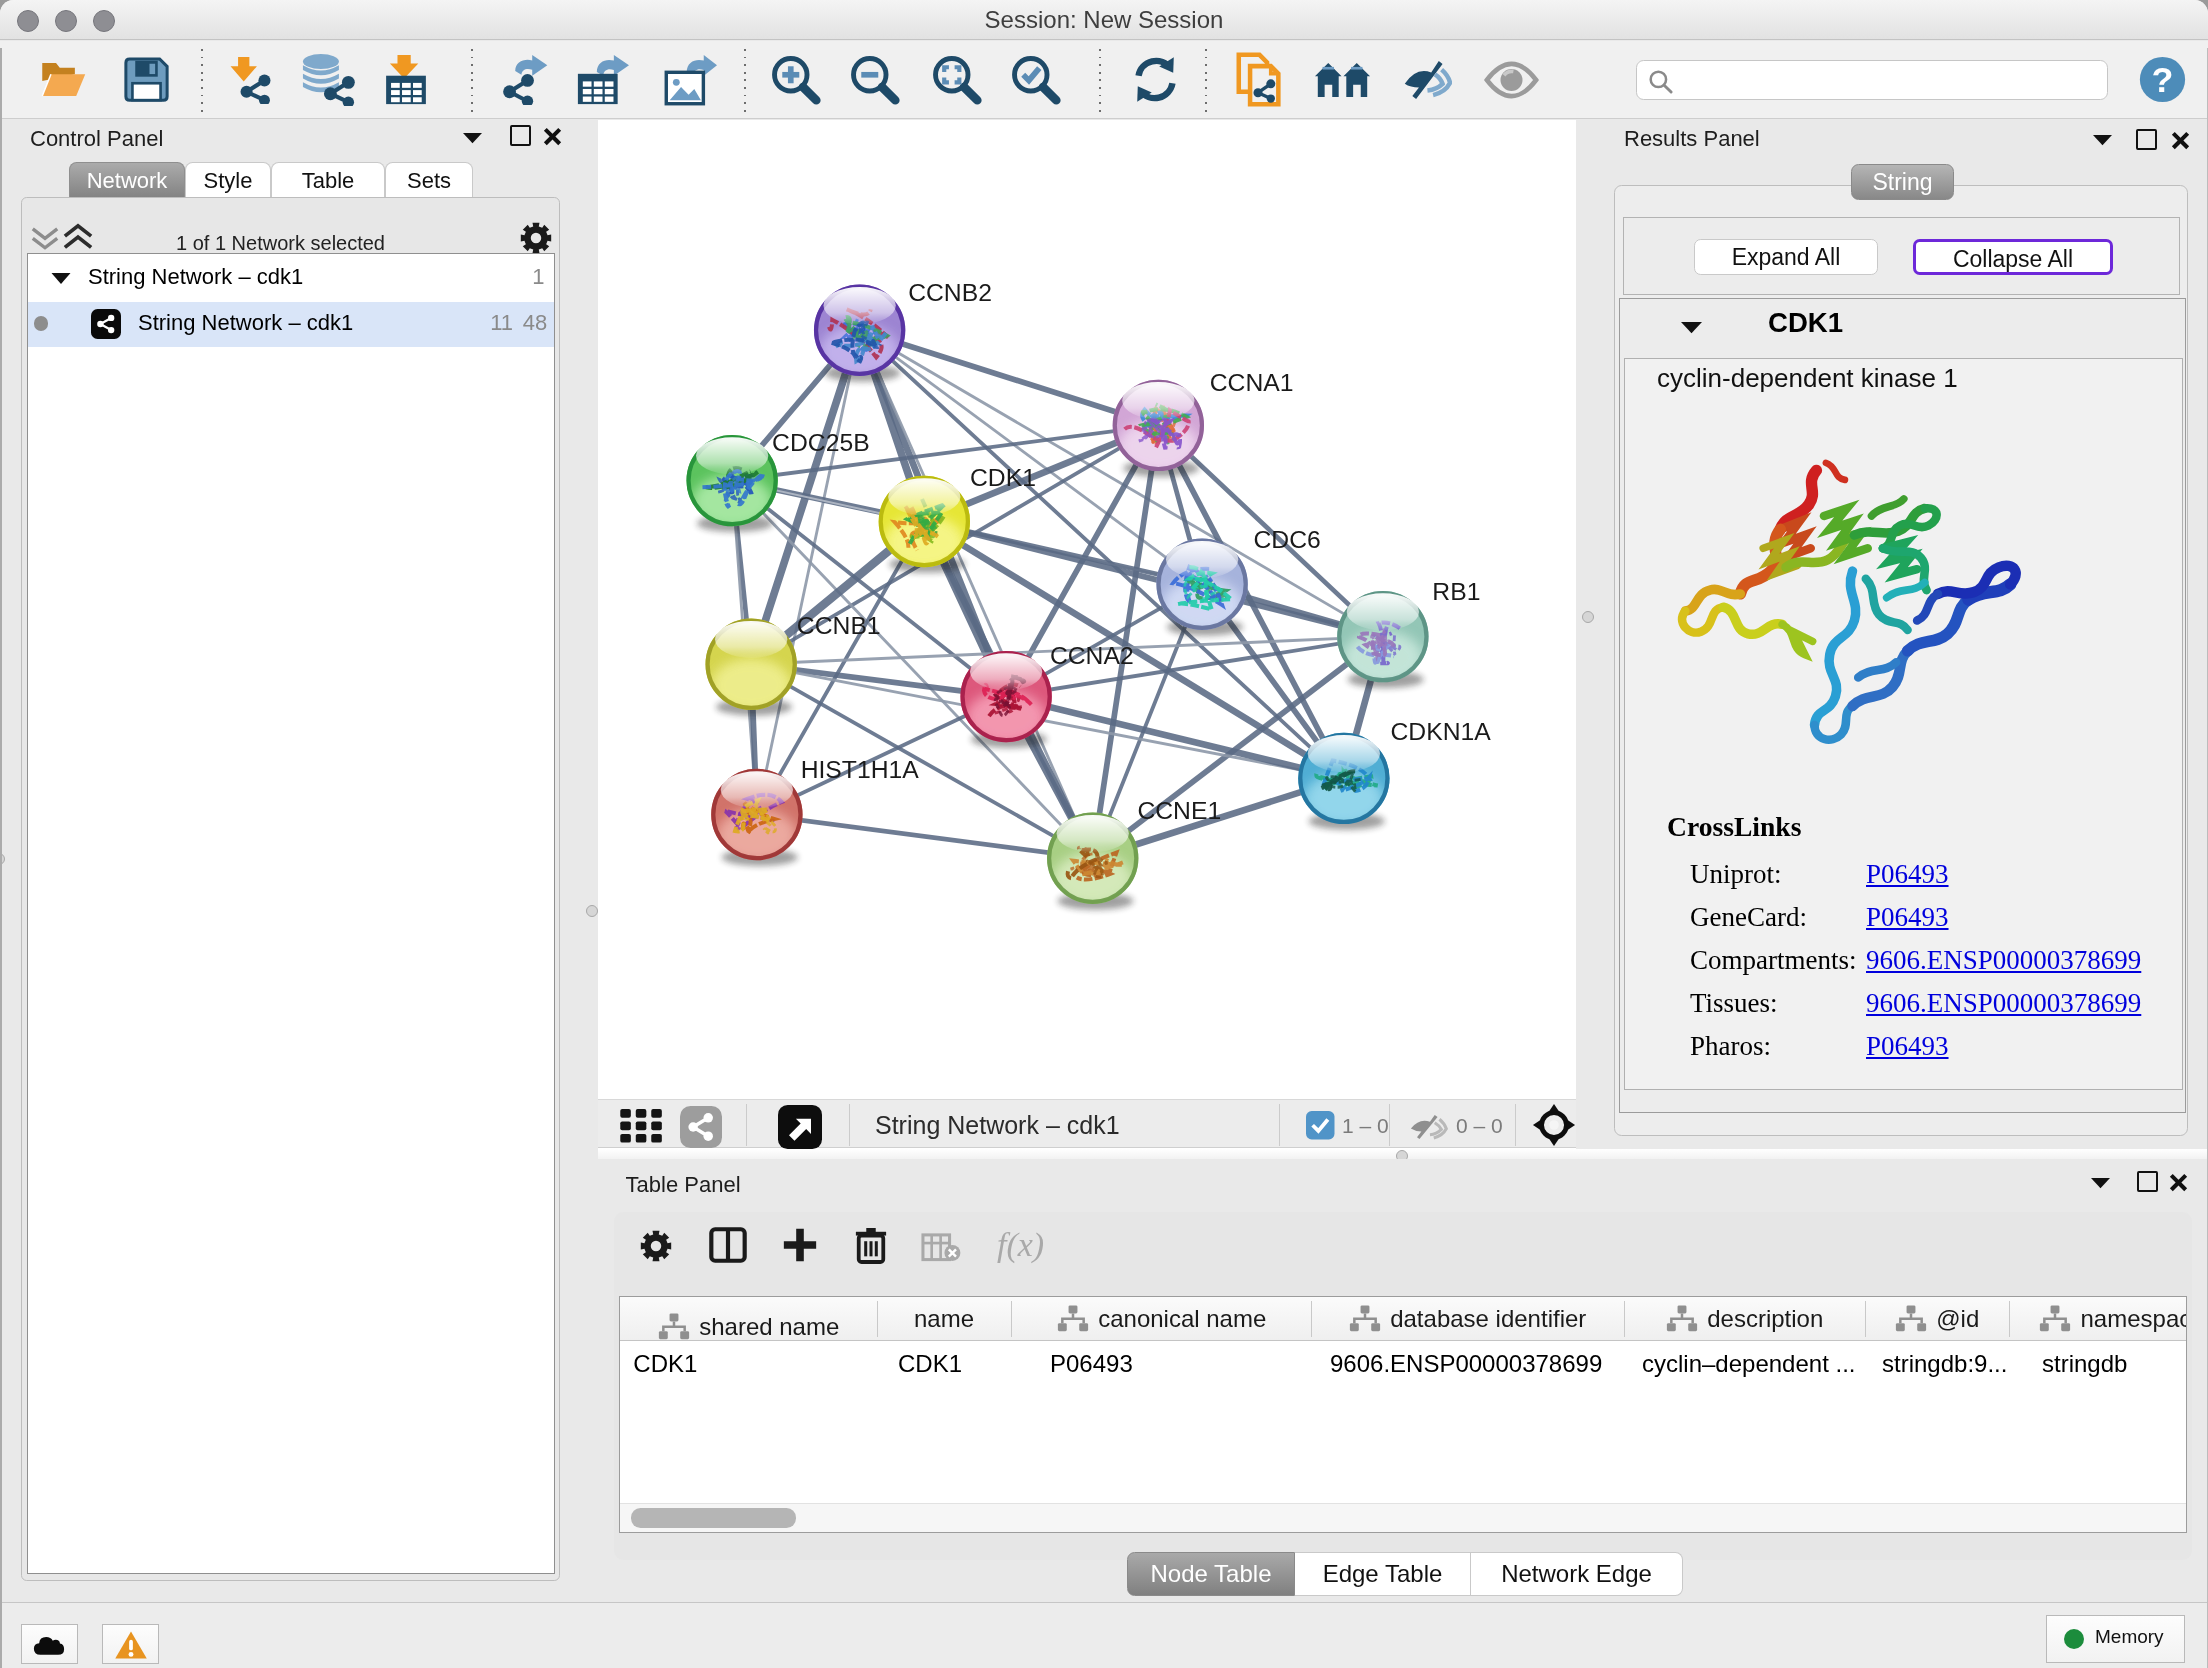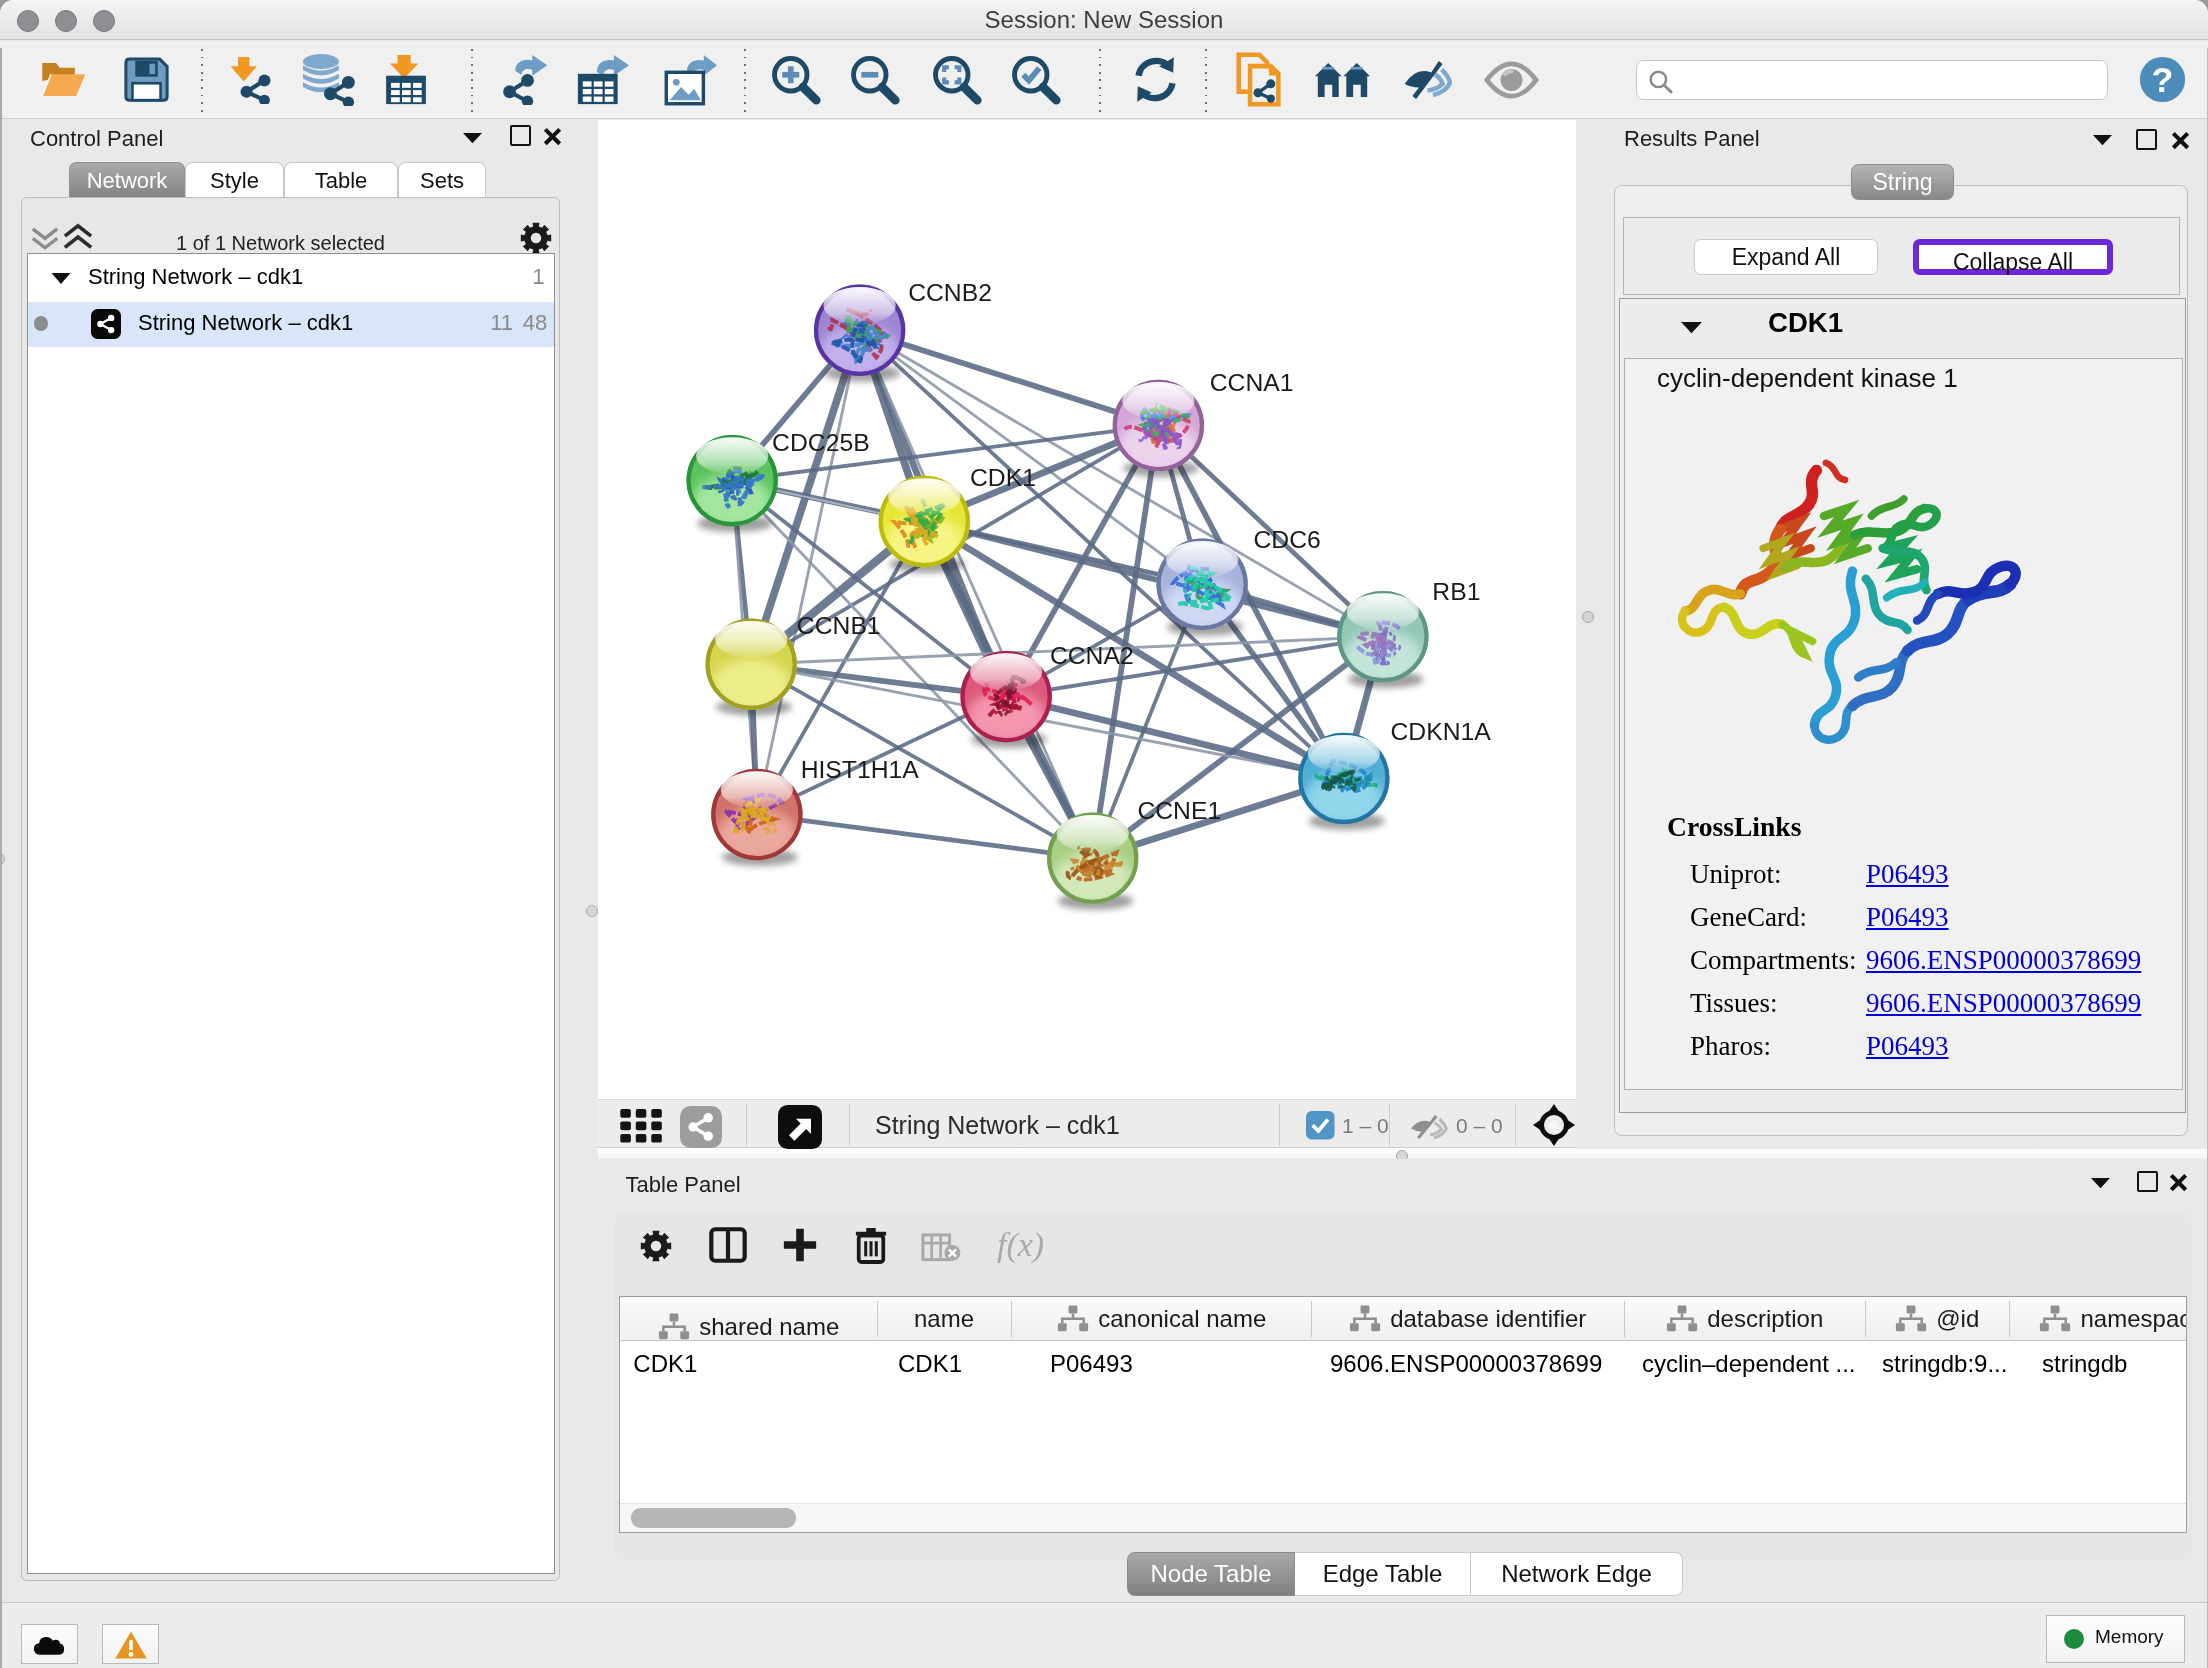--- a/index.html
+++ b/index.html
@@ -254,21 +254,21 @@
     <div class="paneltitle" style="position:absolute;left:30px;top:5.7px;">Control Panel</div>
     <svg style="position:absolute;left:462px;top:10.5px" width="21" height="13.3" viewBox="0 0 22 14">
         <path d="M1 2 L21 2 L11 13Z" fill="#111"></path>
       </svg>
     <div style="position:absolute;left:510px;top:4.8px;width:21px;height:21px;border:2.9px solid #111;border-radius:1.9px;"></div>
     <svg style="position:absolute;left:541px;top:4.8px" width="23" height="23" viewBox="0 0 24 24">
       <path d="M3 6 L6 3 L12 9 L18 3 L21 6 L15 12 L21 18 L18 21 L12 15 L6 21 L3 18 L9 12Z" fill="#111"></path>
     </svg>
 
     <div style="position:absolute;left:69px;top:42px;">
-      <span class="tab tabsel" style="width:116px;padding:0;text-align:center;">Network</span><span class="tab" style="width:99px;padding:0;text-align:center;">Style</span><span class="tab" style="width:114px;padding:0;text-align:center;">Table</span><span class="tab" style="width:88px;padding:0;text-align:center;">Sets</span>
+      <span class="tab tabsel" style="width:116px;padding:0;text-align:center;">Network</span><span class="tab" style="width:86px;padding:0;text-align:center;">Style</span><span class="tab" style="width:114px;padding:0;text-align:center;">Table</span><span class="tab" style="width:88px;padding:0;text-align:center;">Sets</span>
     </div>
 
     <div style="position:absolute;left:21px;top:77px;width:539px;height:1384px;border:1px solid #bdbdbd;border-radius:5.7px;background:#e7e7e7;"></div>
 
     <svg style="position:absolute;left:28.5px;top:105px" width="32" height="28.5" viewBox="0 0 17 15">
       <g fill="none" stroke="#8c8c8c" stroke-width="1.8">
           <path d="M2 2 L8.5 7 L15 2"></path>
           <path d="M2 7 L8.5 12 L15 7"></path>
         </g>
     </svg>
@@ -652,21 +652,21 @@
     <svg style="position:absolute;left:571px;top:8.6px" width="23" height="23" viewBox="0 0 24 24">
       <path d="M3 6 L6 3 L12 9 L18 3 L21 6 L15 12 L21 18 L18 21 L12 15 L6 21 L3 18 L9 12Z" fill="#111"></path>
     </svg>
 
     <div style="position:absolute;left:16px;top:65px;width:574px;height:951px;background:#ededed;border:1px solid #bdbdbd;border-radius:7.6px;"></div>
 
     <div style="position:absolute;left:253px;top:44px;width:103px;height:36px;background:linear-gradient(#b5b5b5,#888888);border:1px solid #8a8a8a;border-radius:7.6px;color:#fff;font-size:23px;text-align:center;line-height:34px;">String</div>
 
     <div style="position:absolute;left:25px;top:97px;width:557px;height:78px;border:1px solid #b3b3b3;background:#ececec;"></div>
     <div style="position:absolute;left:96px;top:119px;width:184px;height:36px;background:#fff;border:1px solid #c9c9c9;border-radius:6.7px;font-size:23px;color:#111;text-align:center;line-height:34px;">Expand All</div>
-    <div style="position:absolute;left:315px;top:119px;width:200px;height:36px;background:#fff;border:6px solid #6d28d9;border-radius:6.7px;font-size:23px;color:#111;text-align:center;line-height:34px;">Collapse All</div>
+    <div style="position:absolute;left:315px;top:119px;width:200px;height:36px;background:#fff;border:3px solid #6d28d9;border-radius:6.7px;font-size:23px;color:#111;text-align:center;line-height:34px;">Collapse All</div>
 
     <div style="position:absolute;left:21px;top:178px;width:567px;height:815px;border:1px solid #9b9b9b;background:#ececec;"></div>
     <svg style="position:absolute;left:82px;top:200px" width="23" height="14.3" viewBox="0 0 24 15">
         <path d="M1 2 L23 2 L12 14Z" fill="#111"></path>
       </svg>
     <div style="position:absolute;left:170px;top:187px;font-size:27.6px;font-weight:bold;color:#000;">CDK1</div>
 
     <div style="position:absolute;left:26px;top:238px;width:559px;height:732px;background:#f1f1f1;border:1px solid #b0b0b0;"></div>
     <div style="position:absolute;left:59px;top:243px;font-size:26px;color:#111;">cyclin-dependent kinase 1</div>
 

